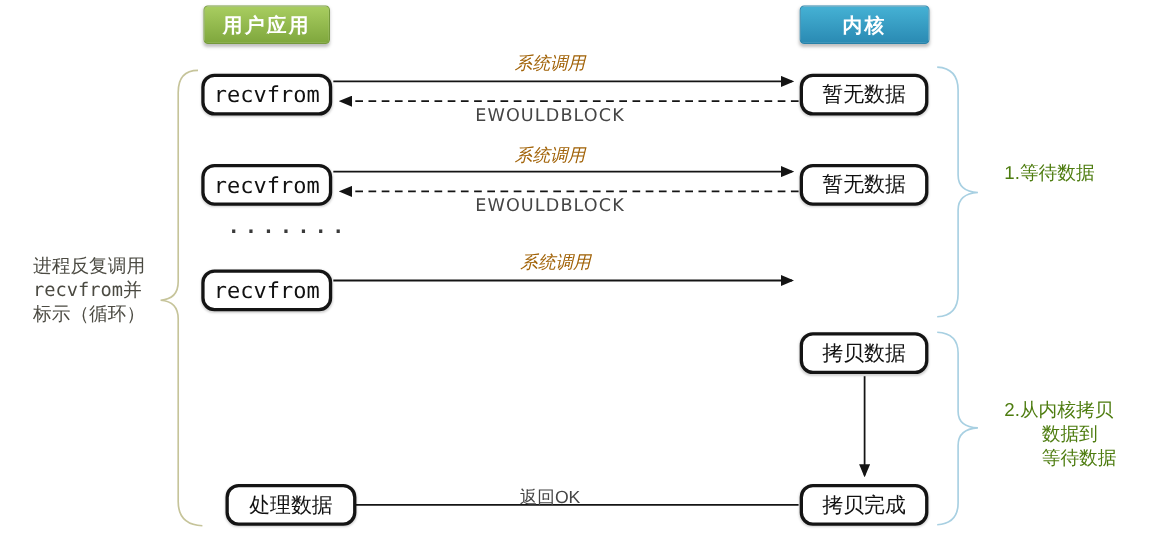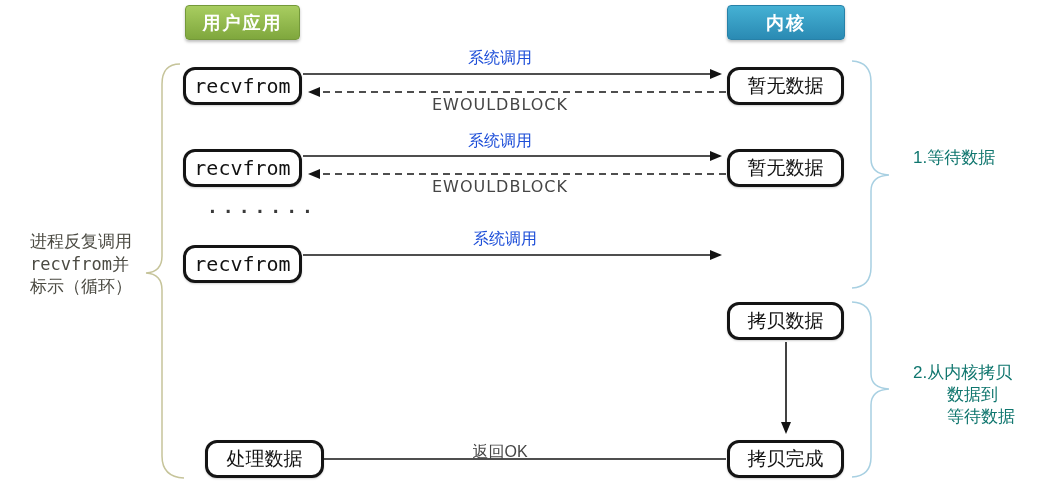--- a/index.html
+++ b/index.html
@@ -29,37 +29,37 @@
     font-size:19px;color:#111111;box-shadow:0 1px 2px rgba(0,0,0,0.18);
   }
   .node.mono{font-family:"DejaVu Sans Mono","Liberation Mono",monospace;font-size:20px;}
   .col-left{left:183px;width:119px;}
   .col-right{left:727px;width:117px;}
 
   .edge-label{
     position:absolute;z-index:2;width:240px;text-align:center;
     font-size:16px;color:var(--label-gray,#454545);
   }
-  .edge-label.cn{color:#1d4ed8;}
+  .edge-label.cn{color:#a16207;font-style:italic;}
   .edge-label.code{font-family:"DejaVu Sans","Liberation Sans",sans-serif;letter-spacing:1px;}
 
   .dots{
     position:absolute;z-index:2;left:207px;top:196px;width:100px;
     font-family:"DejaVu Sans Mono","Liberation Mono",monospace;
     font-size:18px;font-weight:bold;color:#3a3a3a;letter-spacing:5px;
   }
 
   .note-left{
     position:absolute;z-index:2;left:30px;top:231px;width:140px;
     font-size:17px;line-height:22px;color:var(--note-color,#4b4a42);
   }
   .note-left .code{font-family:"DejaVu Sans Mono","Liberation Mono",monospace;font-size:17px;}
 
   .annot{
-    position:absolute;z-index:2;font-size:17px;line-height:22px;color:#0f766e;
+    position:absolute;z-index:2;font-size:17px;line-height:22px;color:#4d7c0f;
   }
   .annot-1{left:913px;top:147px;}
   .annot-2{left:913px;top:362px;}
   .annot .indent{margin-left:34px;}
 
   .arrow-line{stroke:var(--box-border,#141414);stroke-width:1.6;fill:none;}
   .arrow-dashed{stroke-dasharray:7 5;}
   .brace{fill:none;stroke-width:1.5;}
   .brace-left{stroke:var(--brace-left,#c6c49a);}
   .brace-right{stroke:var(--brace-right,#a8d0e2);}

